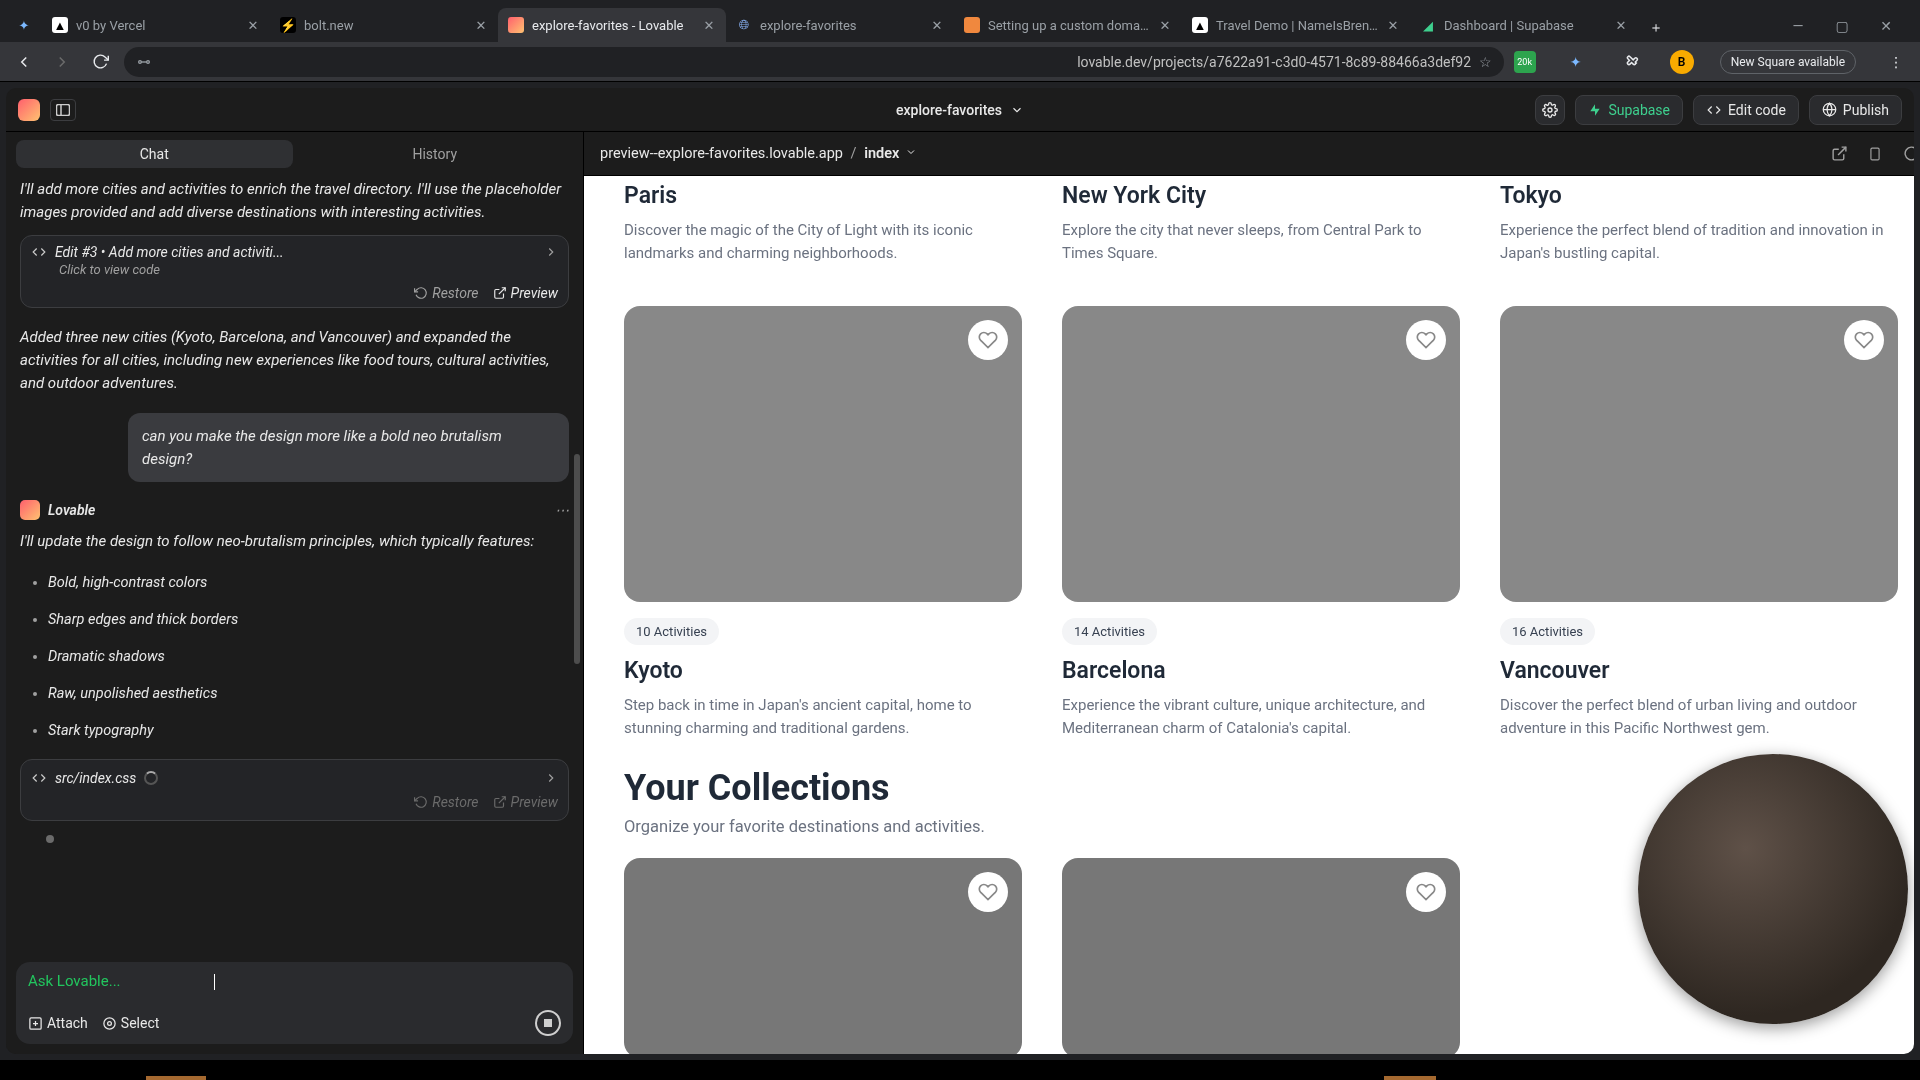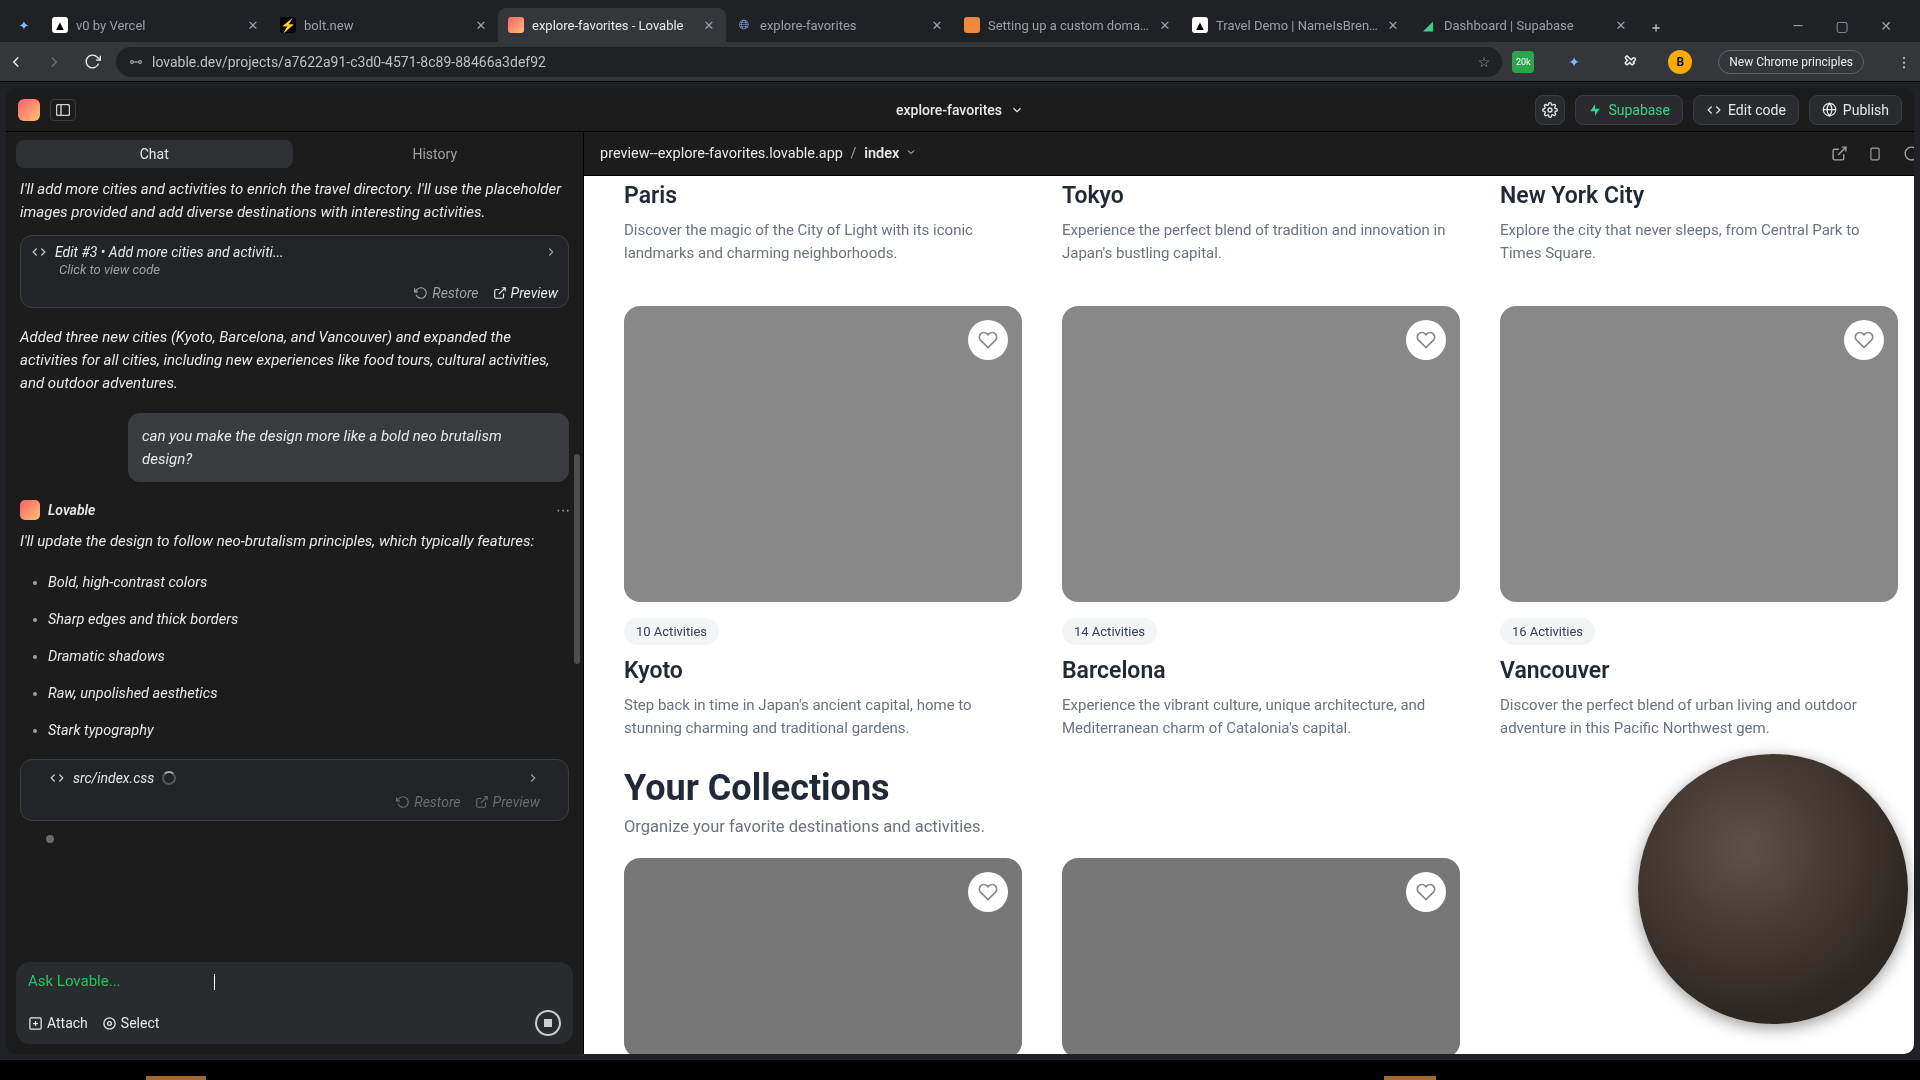--- a/index.html
+++ b/index.html
@@ -88,24 +88,25 @@
     display: flex; gap: 12px; padding: 0 12px; color: var(--chrome-muted);
   }
   .tabstrip .window-controls div { width: 32px; height: 32px; display:flex; align-items:center; justify-content:center; }
   .tabstrip .pinned { width: 36px !important; justify-content: center; padding: 0; }
   
   .toolbar {
     height: 40px;
     background: var(--chrome-toolbar);
     display: flex;
     align-items: center;
-    padding: 0 2px;
+    padding: 0 10px;
     gap: 10px;
     color: var(--chrome-text);
     border-bottom: 1px solid #000;
+    text-align: right;
   }
   .toolbar .icon-btn {
     width: 28px; height: 28px; display:flex; align-items:center; justify-content:center;
     border-radius: 50%; color: var(--chrome-text);
   }
   .toolbar .omnibox {
     flex: 1;
     height: 30px;
     background: #202124;
     border-radius: 16px;
@@ -188,21 +189,21 @@
   .code-card {
     margin-top:10px; border:1px solid var(--border); border-radius:12px; padding:8px 10px 6px;
     background: var(--panel);
   }
   .code-card .file-row { display:flex; align-items:center; gap:8px; color: var(--text); font-size:14px; }
   .code-card .hint { font-size:13px; color: var(--muted); margin-left:28px; margin-top:2px;}
   .code-card .footer { display:flex; justify-content:flex-end; align-items:center; gap:14px; margin-top:8px; font-size:14px; color: var(--muted); }
   .code-card .footer .action { display:flex; align-items:center; gap:4px; }
   .code-card .footer .action.active { color: var(--text); }
   .code-card .chev { margin-left:auto; color: var(--muted);}
-  .code-card.small { padding:10px 28px; margin-top:16px; }
+  .code-card.small { padding:10px 10px; margin-top:16px; }
   .user-bubble {
     margin-top:18px; background:#3a3b3f; border-radius:12px; padding:12px 14px;
     margin-left: 108px; color: var(--text); line-height:1.5; font-size:15px;
   }
   .assistant-row { display:flex; align-items:center; gap:8px; margin-top:18px; }
   .assistant-row .av { width:20px; height:20px; background:linear-gradient(135deg,#ff5f6d,#ffc371); border-radius:5px;}
   .assistant-row .name { font-weight:600; }
   .assistant-row .dots { margin-left:auto; color: var(--muted); }
   ul.brut { margin:8px 0 0 0; padding-left: 28px; color: var(--text); }
   ul.brut li { margin:20px 0; font-size:14.5px; }
@@ -363,21 +364,21 @@
     </div>
     <div class="actions">
       <div class="icon-btn" style="background:#2da44e; color:#fff; width:22px; height:22px; border-radius:4px; font-size:9px;">20k</div>
       <div class="icon-btn" style="color:#7cb9ff">✦</div>
       <div class="icon-btn">
         <svg width="18" height="18" viewBox="0 0 24 24" fill="none" stroke="currentColor" stroke-width="2">
               <path d="M20 7h-3V4a2 2 0 0 0-4 0v3H7a2 2 0 0 0 0 4h3v3a2 2 0 0 0 4 0v-3h3a2 2 0 0 0 0-4z" transform="rotate(45 12 12)"></path>
             </svg>
       </div>
       <div class="avatar">B</div>
-      <div class="pill">New Chrome principles</div>
+      <div class="pill">New Square available</div>
       <div class="icon-btn">⋮</div>
     </div>
   </div>
 
   <div class="app">
     <div class="app-topbar">
       <div class="logo"></div>
       <div class="panel-toggle">
         <svg width="14" height="12" viewBox="0 0 14 12" fill="none" stroke="#ccc" stroke-width="1.5">
               <rect x="0.5" y="0.5" width="13" height="11" rx="2"></rect>
@@ -585,26 +586,26 @@
           </div>
         </div>
 
         <div class="preview-frame">
           <div class="cards">
             <div class="city">
               <h3>Paris</h3>
               <p>Discover the magic of the City of Light with its iconic landmarks and charming neighborhoods.</p>
             </div>
             <div class="city">
+              <h3>New York City</h3>
+              <p>Explore the city that never sleeps, from Central Park to Times Square.</p>
+            </div>
+            <div class="city">
               <h3>Tokyo</h3>
               <p>Experience the perfect blend of tradition and innovation in Japan's bustling capital.</p>
-            </div>
-            <div class="city">
-              <h3>New York City</h3>
-              <p>Explore the city that never sleeps, from Central Park to Times Square.</p>
             </div>
           </div>
 
           <div class="row2">
             <div class="card2">
               <div class="img img-kyoto">
                 <div class="fav">
                   <svg width="20" height="20" viewBox="0 0 24 24" fill="none" stroke="#888" stroke-width="2">
                         <path d="M20.84 4.61a5.5 5.5 0 0 0-7.78 0L12 5.67l-1.06-1.06a5.5 5.5 0 0 0-7.78 7.78l1.06 1.06L12 21.23l7.78-7.78 1.06-1.06a5.5 5.5 0 0 0 0-7.78z"></path>
                       </svg>

